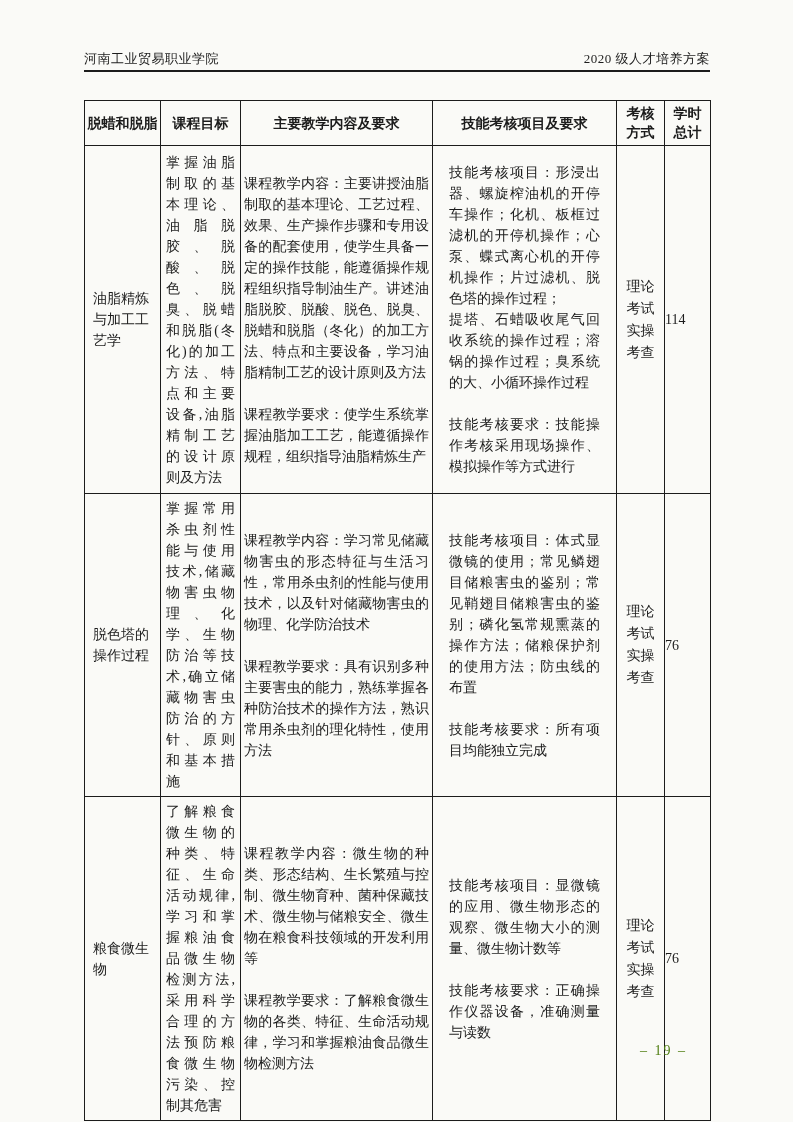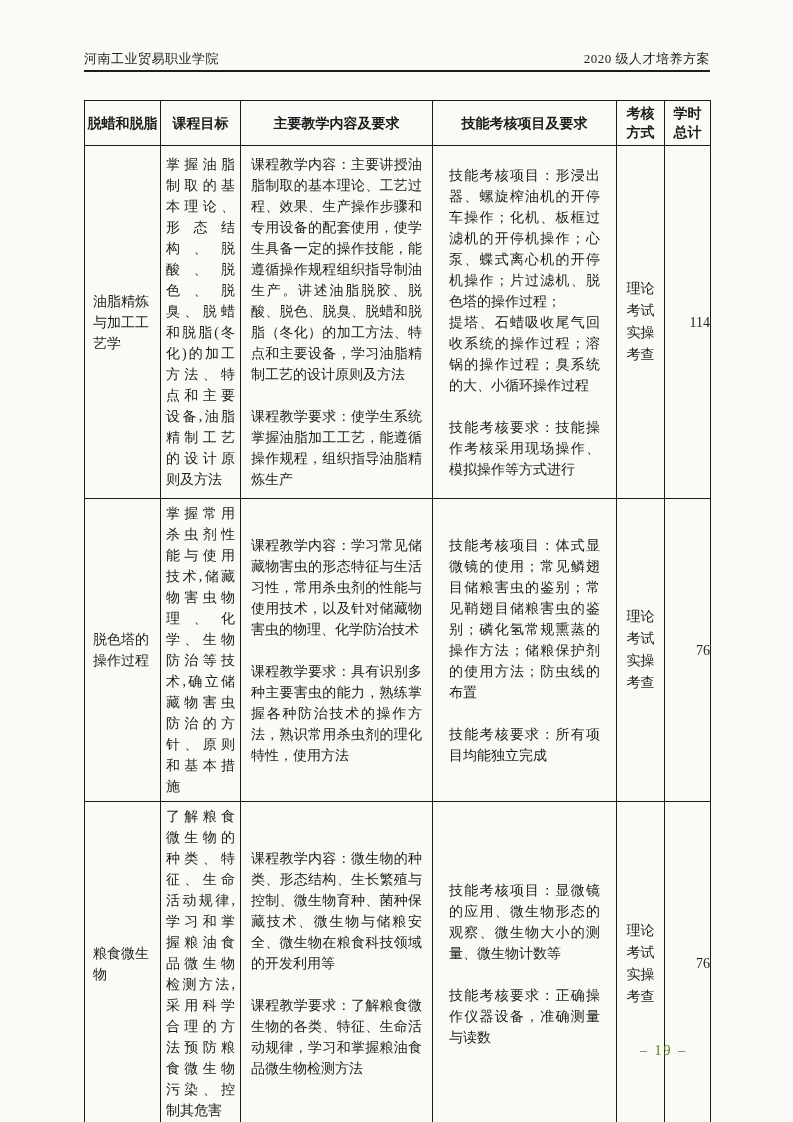--- a/index.html
+++ b/index.html
@@ -39,24 +39,24 @@
   }
   col.c-name  { width: 76px; }
   col.c-goal  { width: 80px; }
   col.c-cont  { width: 192px; }
   col.c-skill { width: 184px; }
   col.c-meth  { width: 48px; }
   col.c-hour  { width: 46px; }
 
   td.cell-name  { padding: 4px 6px 4px 8px; text-align: left; }
   td.cell-goal  { padding: 4px 5px; text-align: justify; white-space: pre-line; }
-  td.cell-cont  { padding: 8px 10px; text-align: justify; white-space: pre-line; }
+  td.cell-cont  { padding: 8px 3px; text-align: justify; white-space: pre-line; }
   td.cell-skill { padding: 8px 16px; text-align: justify; white-space: pre-line; }
   td.cell-meth  { text-align: center; white-space: pre-line; line-height: 22px; padding: 2px; }
-  td.cell-hour  { text-align: right; font-size: 14px; }
+  td.cell-hour  { text-align: left; font-size: 14px; }
 
   tr.hdr-row  { height: 42px; }
   tr.row-1    { height: 348px; }
   tr.row-2    { height: 258px; }
   tr.row-3    { height: 287px; }
 
   
   .page-footer {
     position: absolute; left: 640px; top: 1043px;
     font-size: 14px; letter-spacing: 2px; color: #4d7c0f;
@@ -89,21 +89,21 @@
         <th>主要教学内容及要求</th>
         <th>技能考核项目及要求</th>
         <th style="white-space: pre-line; margin-left: 16px;">考核
 方式</th>
         <th style="white-space: pre-line;">学时
 总计</th>
       </tr>
 
       <tr class="row-1">
         <td class="cell-name">油脂精炼与加工工艺学</td>
-        <td class="cell-goal">掌握油脂制取的基本理论、形态结构、脱酸、脱色、脱臭、脱蜡和脱脂(冬化)的加工方法、特点和主要设备,油脂精制工艺的设计原则及方法</td>
+        <td class="cell-goal">掌握油脂制取的基本理论、油脂脱胶、脱酸、脱色、脱臭、脱蜡和脱脂(冬化)的加工方法、特点和主要设备,油脂精制工艺的设计原则及方法</td>
         <td class="cell-cont">课程教学内容：主要讲授油脂制取的基本理论、工艺过程、效果、生产操作步骤和专用设备的配套使用，使学生具备一定的操作技能，能遵循操作规程组织指导制油生产。讲述油脂脱胶、脱酸、脱色、脱臭、脱蜡和脱脂（冬化）的加工方法、特点和主要设备，学习油脂精制工艺的设计原则及方法
 
 课程教学要求：使学生系统掌握油脂加工工艺，能遵循操作规程，组织指导油脂精炼生产</td>
         <td class="cell-skill">技能考核项目：形浸出器、螺旋榨油机的开停车操作；化机、板框过滤机的开停机操作；心泵、蝶式离心机的开停机操作；片过滤机、脱色塔的操作过程；
 提塔、石蜡吸收尾气回收系统的操作过程；溶锅的操作过程；臭系统的大、小循环操作过程
 
 技能考核要求：技能操作考核采用现场操作、模拟操作等方式进行</td>
         <td class="cell-meth">理论
 考试
 实操

